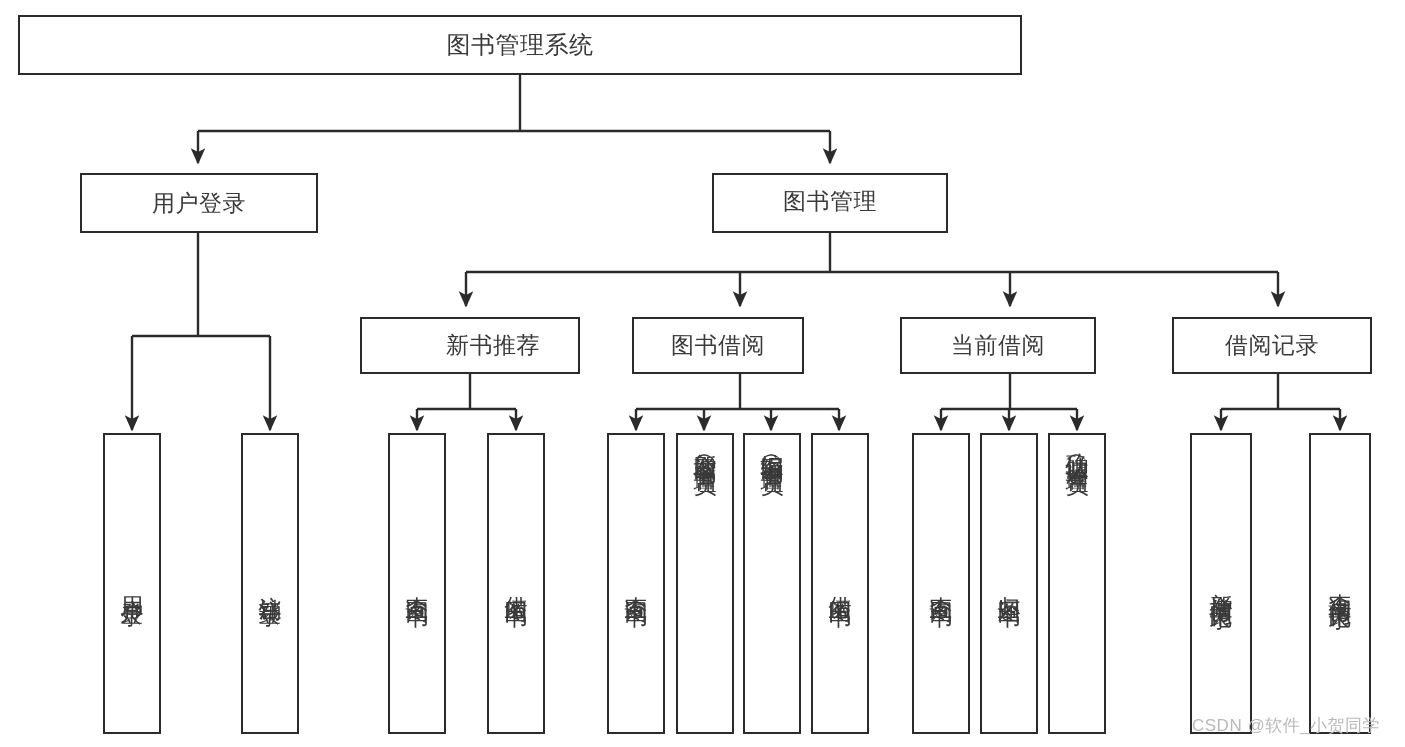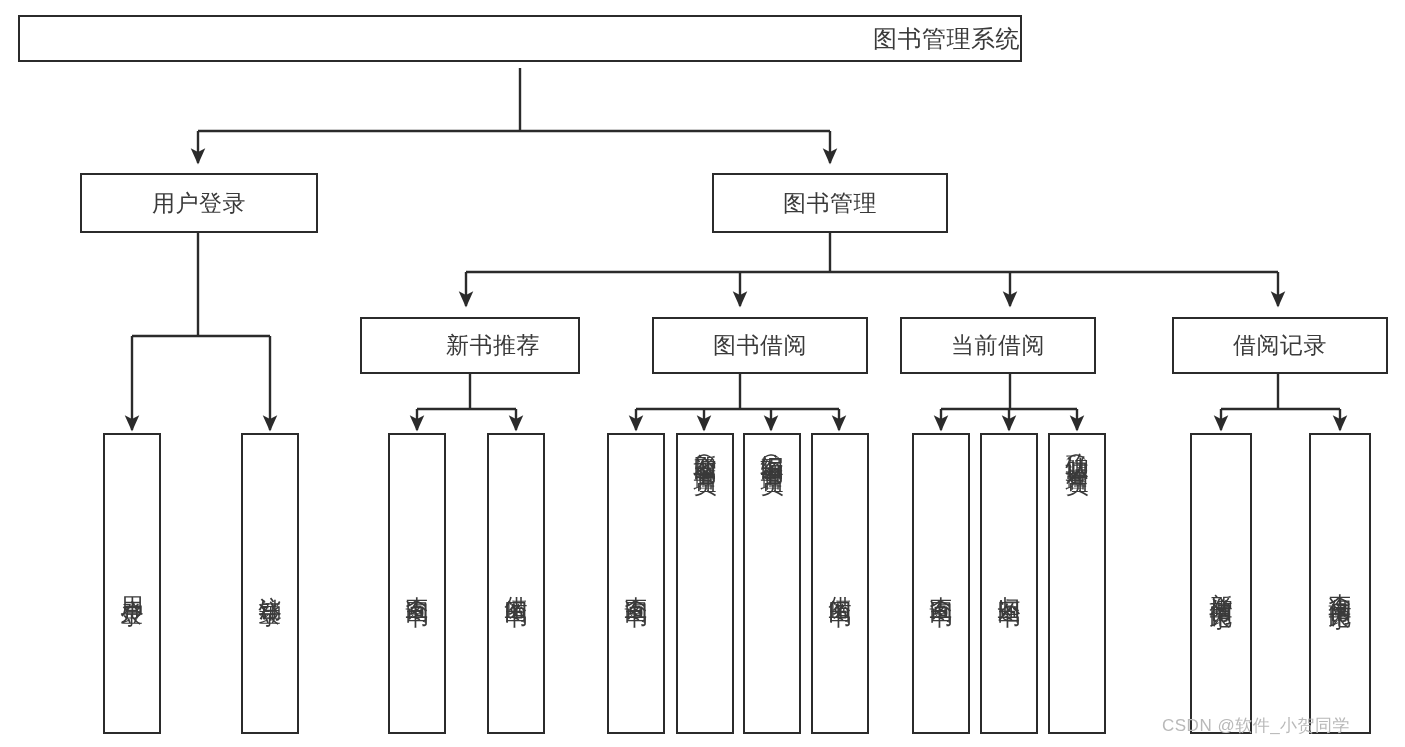--- a/index.html
+++ b/index.html
@@ -124,45 +124,45 @@
       <path d="M 1009 409 L 1009 430" marker-end="url(#arrow)"></path>
       <path d="M 1077 409 L 1077 430" marker-end="url(#arrow)"></path>
 
       <path d="M 1278 374 L 1278 409"></path>
       <path d="M 1221 409 L 1340 409"></path>
       <path d="M 1221 409 L 1221 430" marker-end="url(#arrow)"></path>
       <path d="M 1340 409 L 1340 430" marker-end="url(#arrow)"></path>
     </g>
   </svg>
 
-  <div class="node horiz root" style="left:18px; top:15px; width:1004px; height:47px;justify-content:flex-end;">
+  <div class="node horiz root" style="left:18px; top:15px; width:1004px; height:60px;">
     <span class="node-label">图书管理系统</span>
   </div>
 
   <div class="node horiz" style="left:80px; top:173px; width:238px; height:60px;">
     <span class="node-label">用户登录</span>
   </div>
 
-  <div class="node horiz" style="left:712px; top:173px; width:236px; height:60px;">
+  <div class="node horiz" style="left:712px; top:173px; width:236px; height:60px;font-family:Liberation Mono, monospace;">
     <span class="node-label">图书管理</span>
   </div>
 
   <div class="node horiz" style="left:360px; top:317px; width:220px; height:57px;padding-left:46px;">
     <span class="node-label">新书推荐</span>
   </div>
 
-  <div class="node horiz" style="left:652px; top:317px; width:216px; height:57px;">
+  <div class="node horiz" style="left:632px; top:317px; width:172px; height:57px;">
     <span class="node-label">图书借阅</span>
   </div>
 
   <div class="node horiz" style="left:900px; top:317px; width:196px; height:57px;">
     <span class="node-label">当前借阅</span>
   </div>
 
-  <div class="node horiz" style="left:1172px; top:317px; width:216px; height:57px;">
+  <div class="node horiz" style="left:1172px; top:317px; width:200px; height:57px;">
     <span class="node-label">借阅记录</span>
   </div>
 
   <div class="node vert centered" style="left:103px; top:433px; width:58px; height:301px;">
     <span class="node-label">用户登录</span>
   </div>
 
   <div class="node vert centered" style="left:241px; top:433px; width:58px; height:301px;">
     <span class="node-label">注销登录</span>
   </div>
@@ -204,17 +204,17 @@
   </div>
 
   <div class="node vert centered" style="left:1190px; top:433px; width:62px; height:301px;">
     <span class="node-label">新增借阅记录</span>
   </div>
 
   <div class="node vert centered" style="left:1309px; top:433px; width:62px; height:301px;">
     <span class="node-label">查询借阅记录</span>
   </div>
 
-  <div class="watermark" style="left:1162px; top:714px;">
+  <div class="watermark" style="left:1192px; top:714px;">
     <span>CSDN @软件_小贺同学</span>
   </div>
 
 </div>
 
 </body></html>

